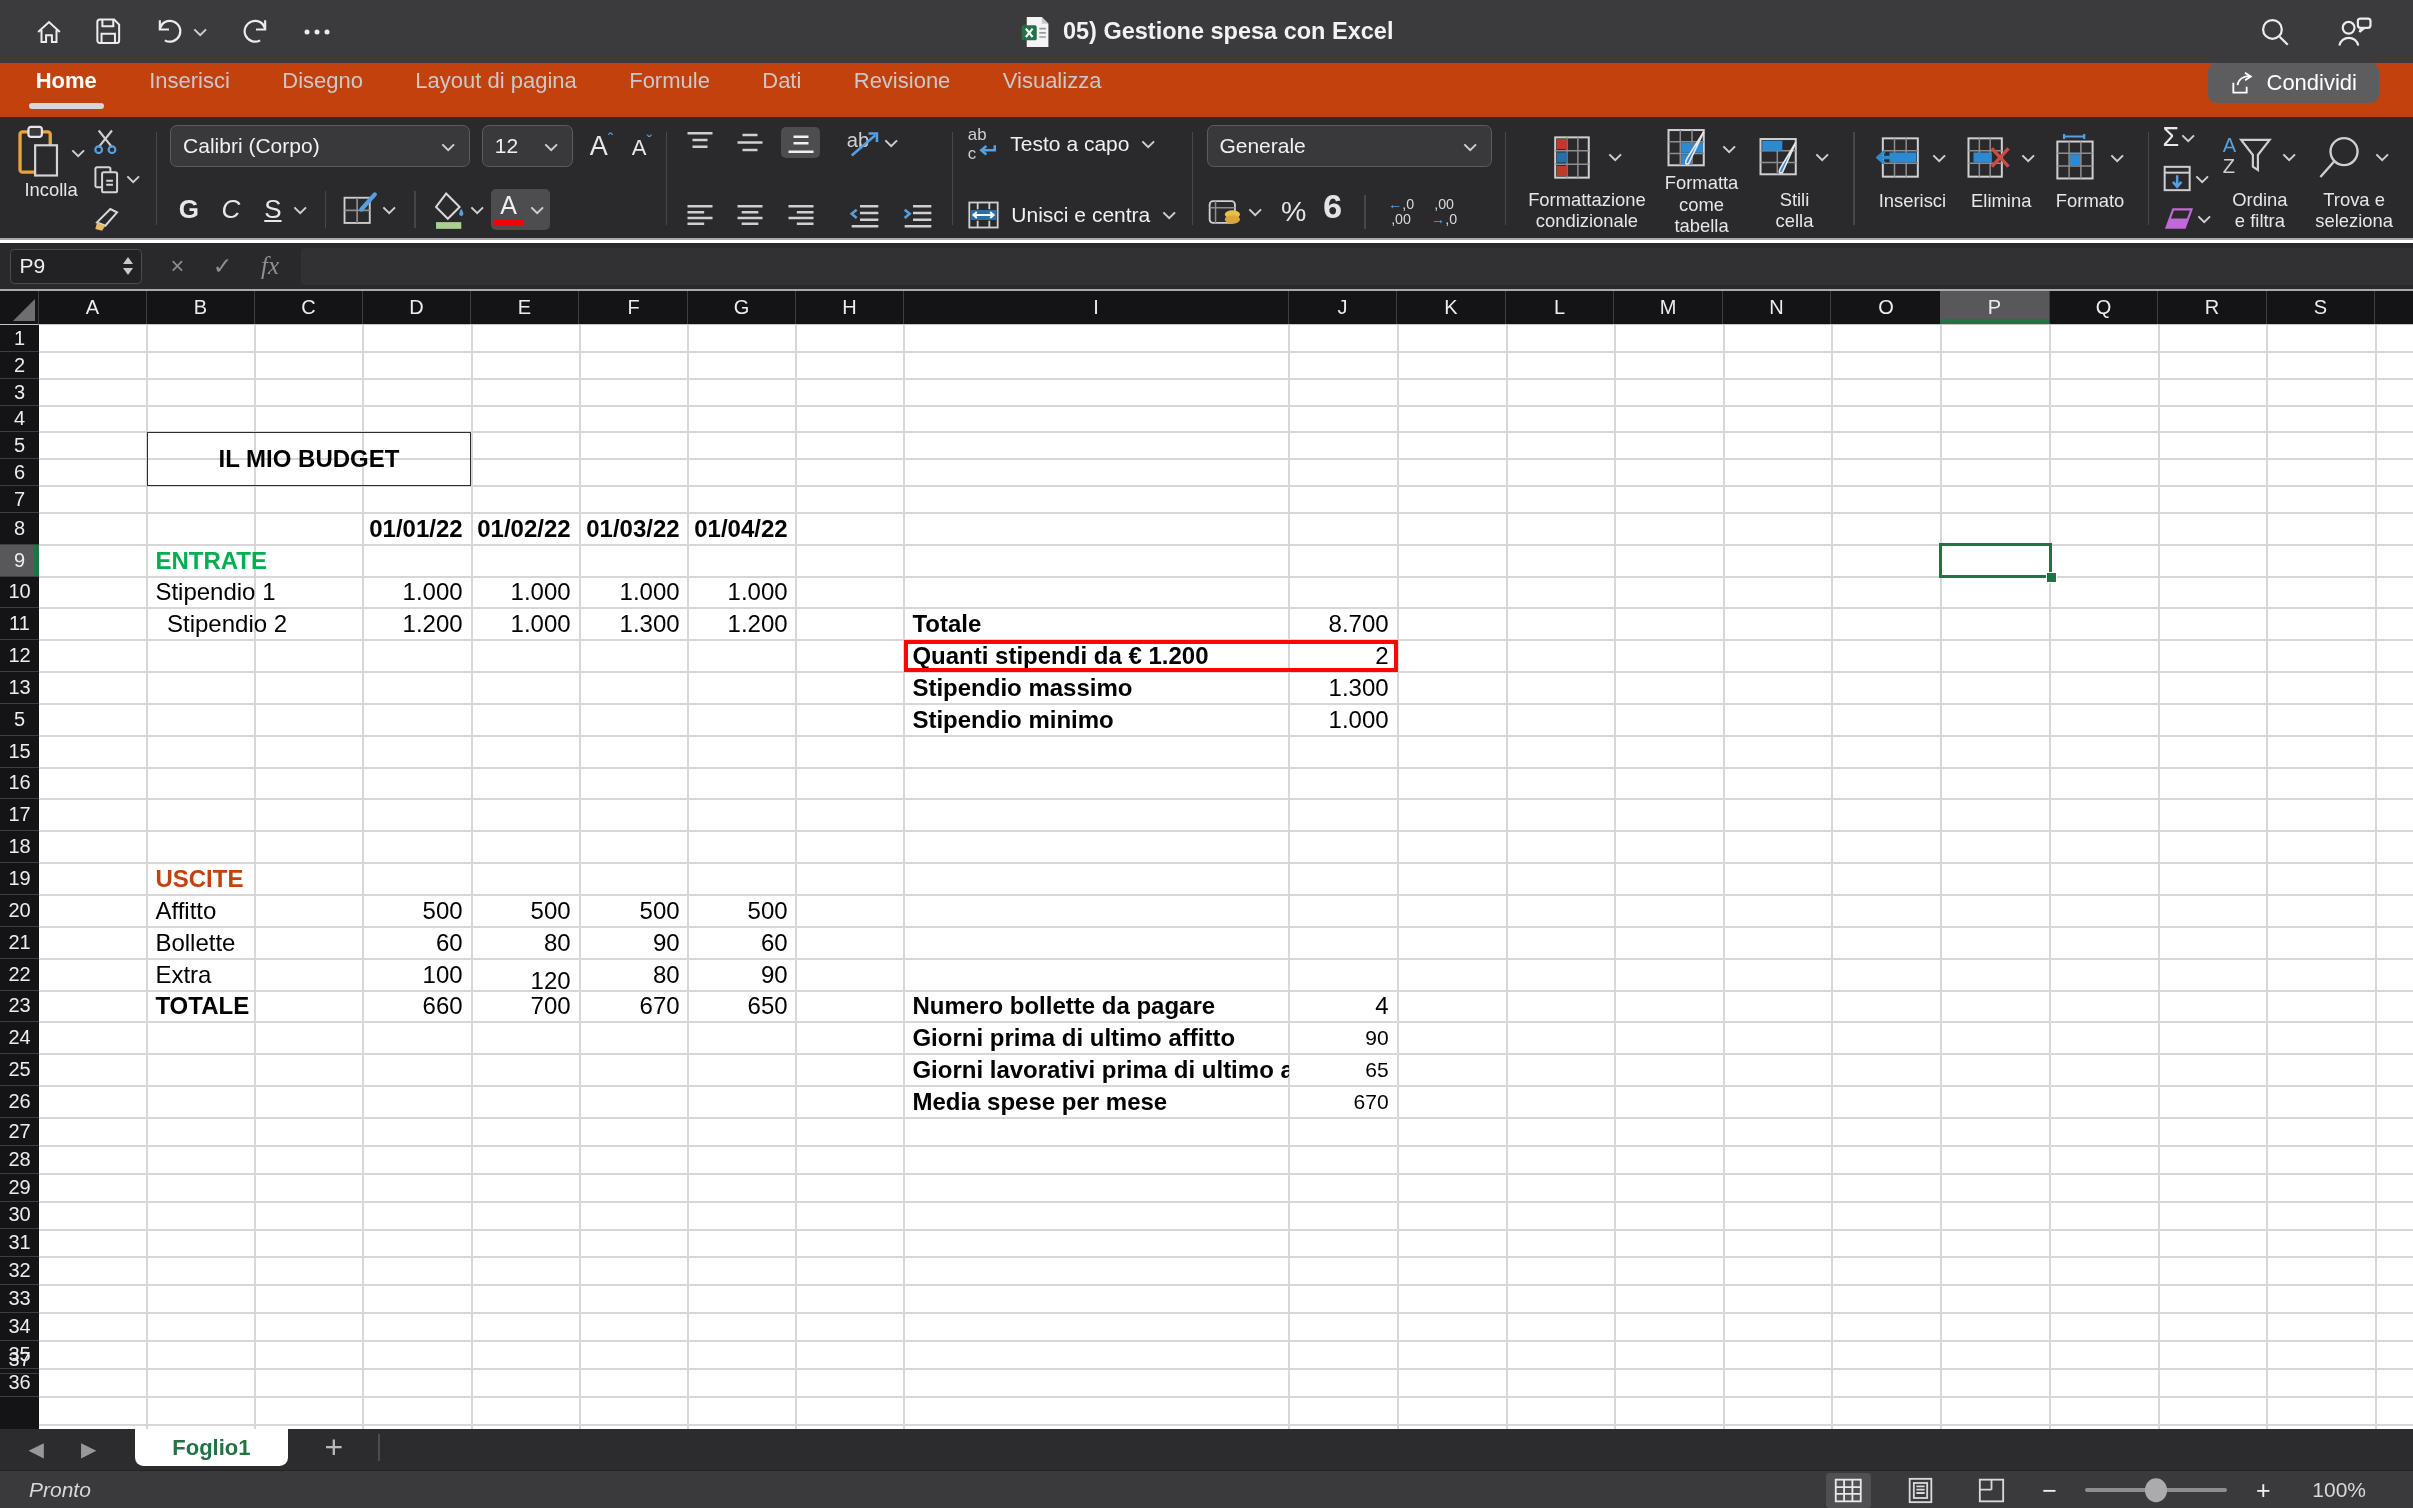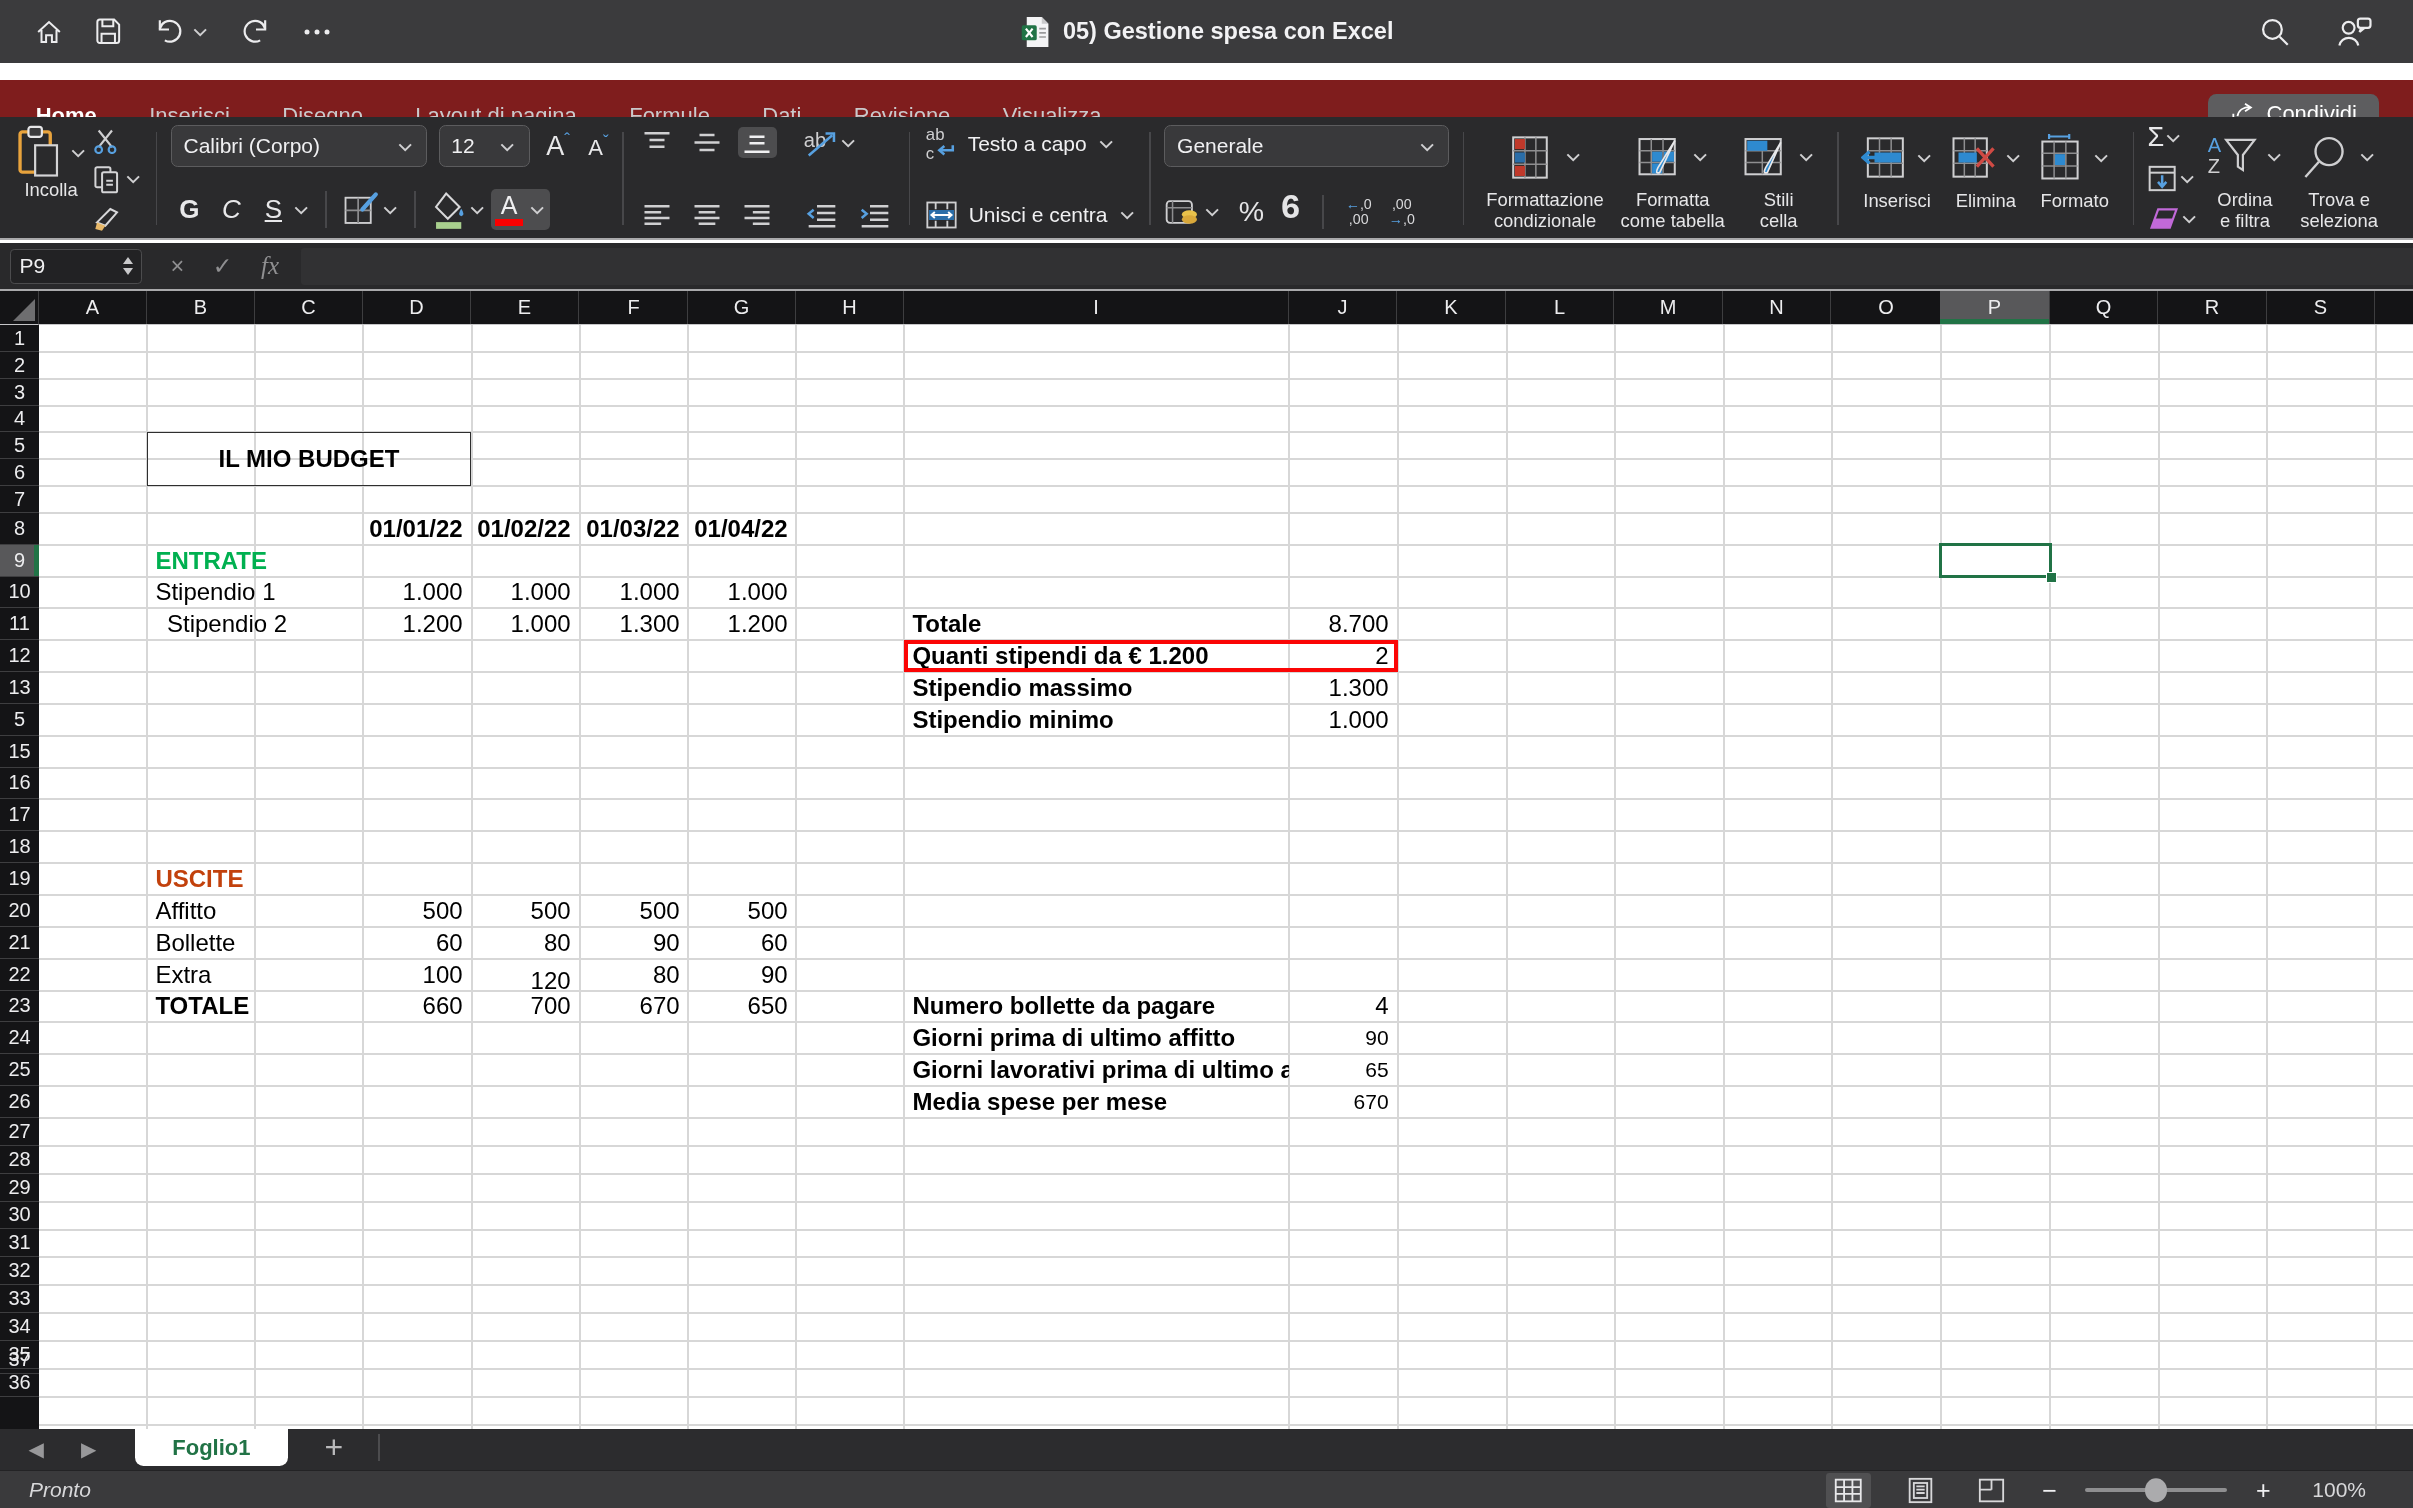--- a/index.html
+++ b/index.html
@@ -13,21 +13,21 @@
 
   
   .titlebar { position:absolute; top:0; left:0; right:0; height:63px; background:#3b3b3d; display:flex; align-items:center; }
   .tb-left { display:flex; align-items:center; gap:30px; margin-left:34px; color:#ececee; }
   .tb-ico { display:flex; align-items:center; gap:6.7px; }
   .tb-center { position:absolute; left:50%; transform:translateX(-50%); display:flex; align-items:center; gap:13.4px; }
   .tb-title { font-size:23.5px; font-weight:700; color:#f2f2f4; }
   .tb-right { margin-left:auto; display:flex; align-items:center; gap:44px; margin-right:40px; color:#ececee; }
 
   
-  .tabbar { position:absolute; top:80px; left:0; right:0; height:54px; background:#7f1d1d; display:flex; align-items:flex-end; }
+  .tabbar { position:absolute; top:63px; left:0; right:0; height:54px; background:#c2410c; display:flex; align-items:flex-start; }
   .tabs { display:flex; gap:49px; margin-left:34px; }
   .tab { font-size:22px; color:#c9c9cb; position:relative; padding:5px 1.7px; cursor:default; white-space:nowrap; }
   .tab.active { color:#ffffff; font-weight:700; }
   .tab.active::after { content:""; position:absolute; left:-5px; right:-5px; bottom:-10px; height:5.9px; border-radius:3.4px; background:#d6d6d8; }
   .share-btn { margin-left:auto; margin-right:34px; background:#5d5d5f; border-radius:8.4px; height:40px; padding:0 22px; display:flex; align-items:center; gap:11.7px; color:#fff; font-size:22px; }
 
   
   .ribbon { position:absolute; top:117px; left:0; right:0; height:123px; background:#2a2a2c; border-bottom:2.5px solid #a9a9ab; display:flex; align-items:stretch; padding:8.4px 11.7px 6.7px 15px; }
   .rdiv { width:1.7px; background:#47474a; margin:6.7px 13.4px; }
   .rcol { display:flex; flex-direction:column; justify-content:space-between; }
@@ -234,21 +234,21 @@
             <path d="M6 22 L16 26 L12 32 L4 30 Z" fill="#e8b96a"></path>
           </svg>
       </span>
     </div>
   </div>
 
   <div class="rdiv"></div>
 
   <div class="rcol">
     <div class="rrow" style="gap:11.7px;">
-      <div class="dd" style="width:256px;align-items:center;">
+      <div class="dd" style="width:300px;align-items:center;">
         <span class="dd-t">Calibri (Corpo)</span>
         <svg class="chev" viewBox="0 0 22 14" fill="none" stroke="#cfcfd1" stroke-width="2.4">
             <path d="M4 4 L11 11 L18 4"></path>
           </svg>
       </div>
       <div class="dd" style="width:91px;">
         <span class="dd-t">12</span>
         <svg class="chev" viewBox="0 0 22 14" fill="none" stroke="#cfcfd1" stroke-width="2.4">
             <path d="M4 4 L11 11 L18 4"></path>
           </svg>

